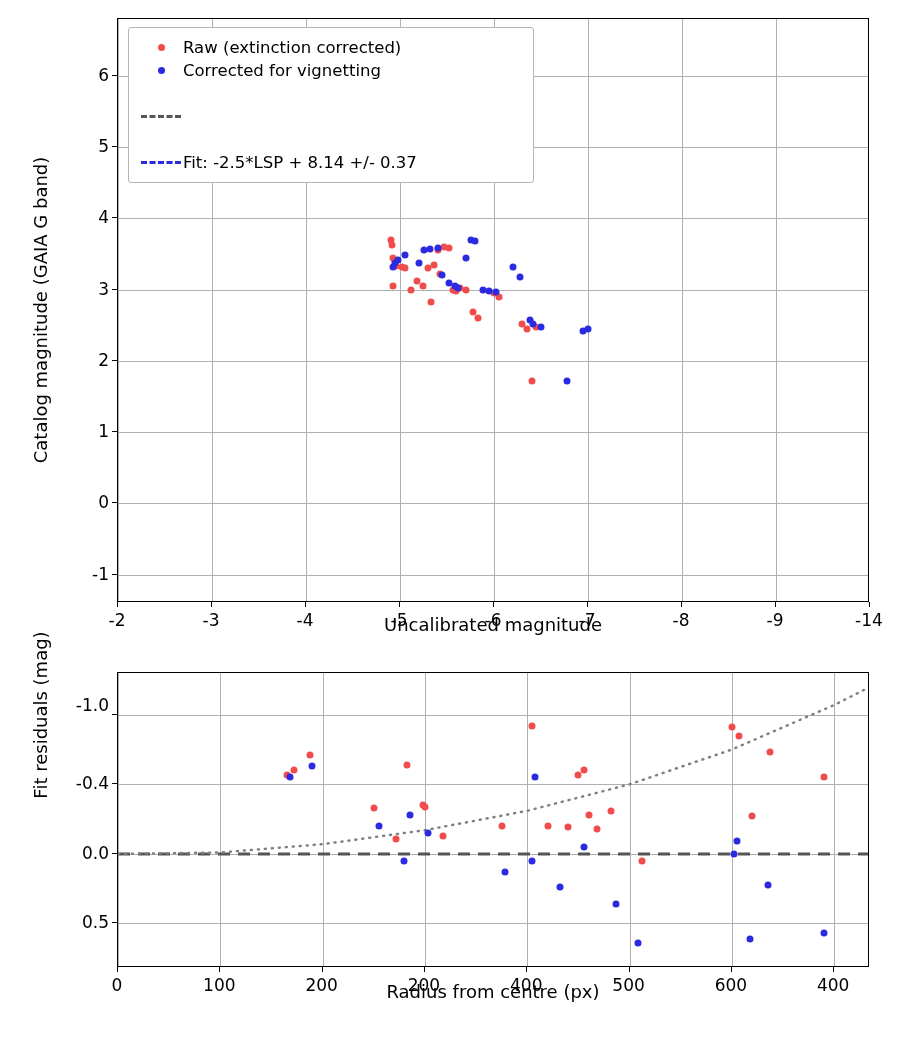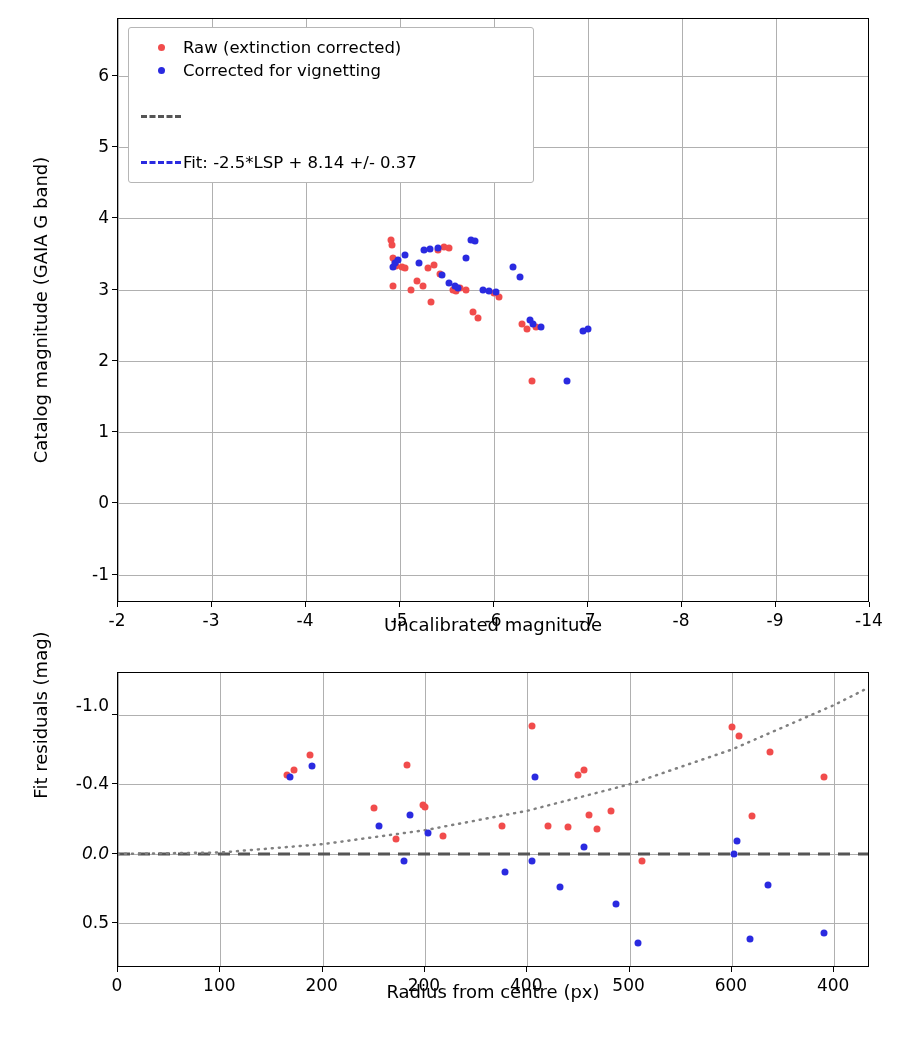--- a/index.html
+++ b/index.html
@@ -359,21 +359,21 @@
       <div class="tick-label x" style="left: 628.565px; top: 975px;">500</div>
       <div class="tick-mark" style="left: 628.565px; top: 967px; width: 1px; height: 5px;"></div>
       <div class="tick-label x" style="left: 730.878px; top: 975px;">600</div>
       <div class="tick-mark" style="left: 730.878px; top: 967px; width: 1px; height: 5px;"></div>
       <div class="tick-label x" style="left: 833.19px; top: 975px;">400</div>
       <div class="tick-mark" style="left: 833.19px; top: 967px; width: 1px; height: 5px;"></div>
       <div class="tick-label y" style="left: 59px; width: 50px; top: 673px; margin-top: 32px;">-1.0</div>
       <div class="tick-mark" style="left: 112px; top: 713.745px; width: 5px; height: 1px;"></div>
       <div class="tick-label y" style="left: 59px; width: 50px; top: 783.321px;">-0.4</div>
       <div class="tick-mark" style="left: 112px; top: 783.321px; width: 5px; height: 1px;"></div>
-      <div class="tick-label y" style="left: 59px; width: 50px; top: 852.896px; font-style: italic;">0.0</div>
+      <div class="tick-label y" style="left: 59px; width: 50px; top: 852.896px;">0.0</div>
       <div class="tick-mark" style="left: 112px; top: 852.896px; width: 5px; height: 1px;"></div>
       <div class="tick-label y" style="left: 59px; width: 50px; top: 922.472px;">0.5</div>
       <div class="tick-mark" style="left: 112px; top: 922.472px; width: 5px; height: 1px;"></div>
     </div>
 
   <div class="axis-title x" style="left:493px; top:981px;">Radius from centre (px)</div>
   <div class="axis-title y" style="left:30px; top:715px;">Fit residuals (mag)</div>
 
 </div>
 

